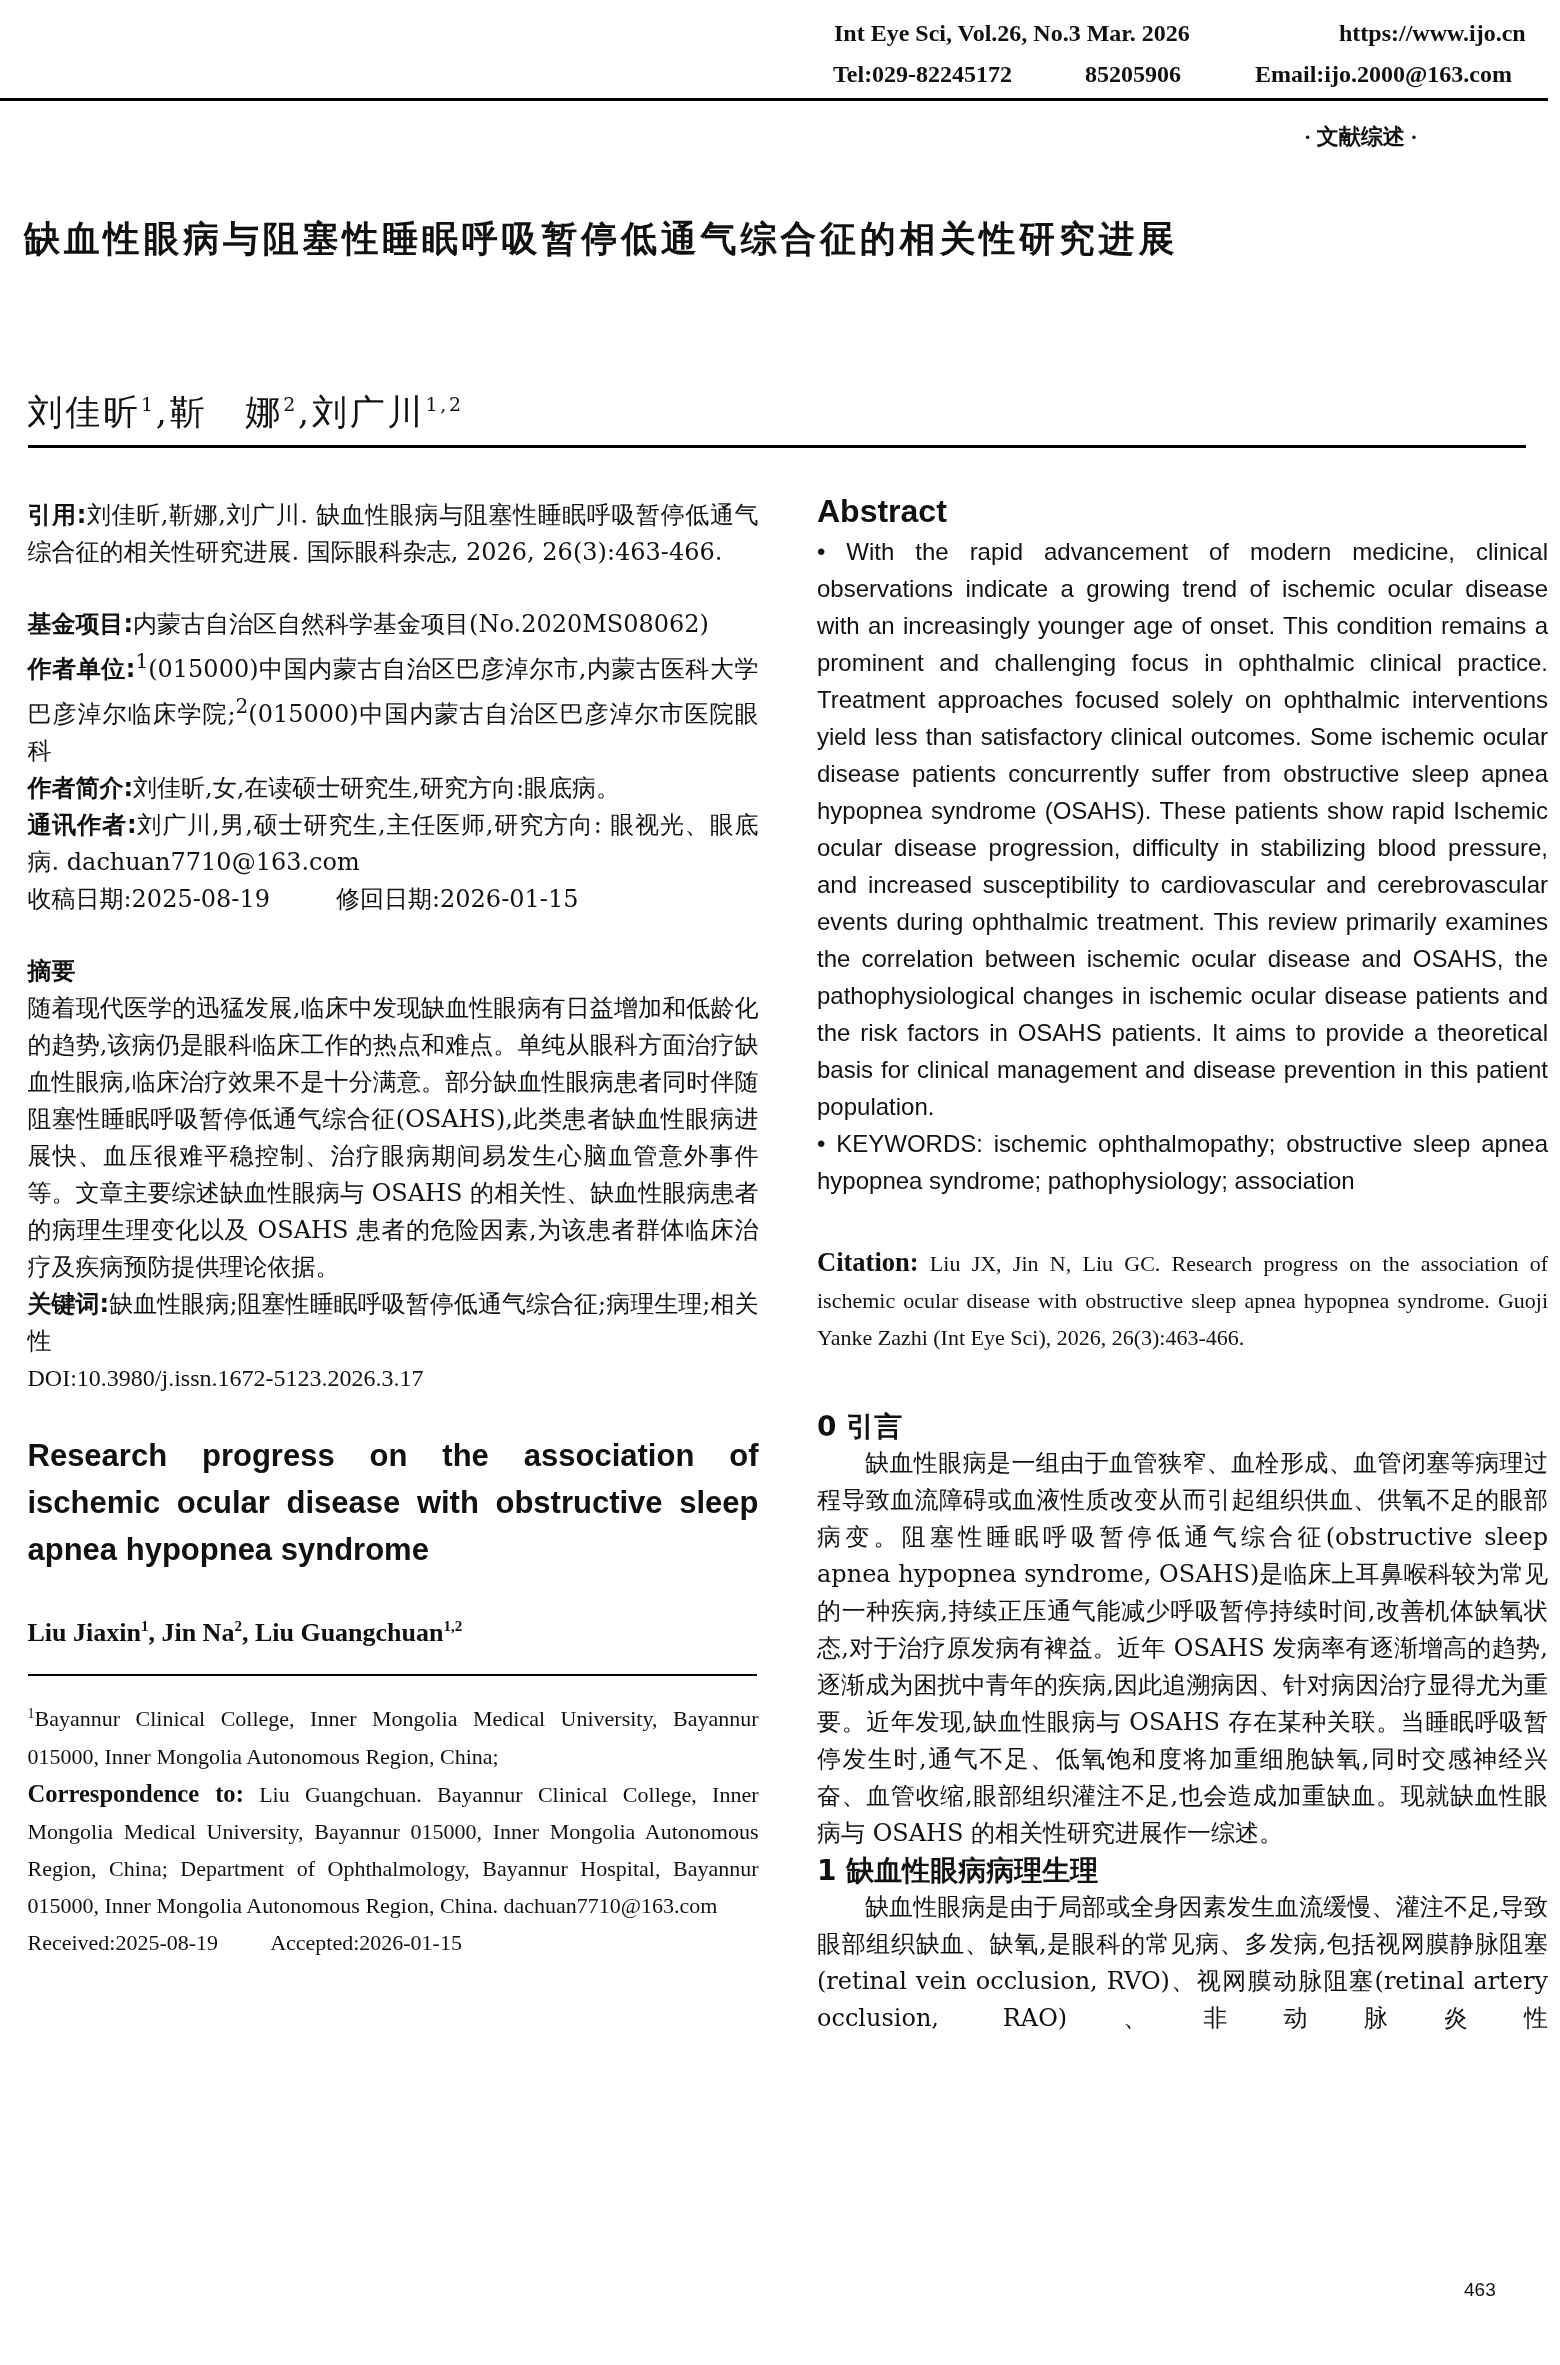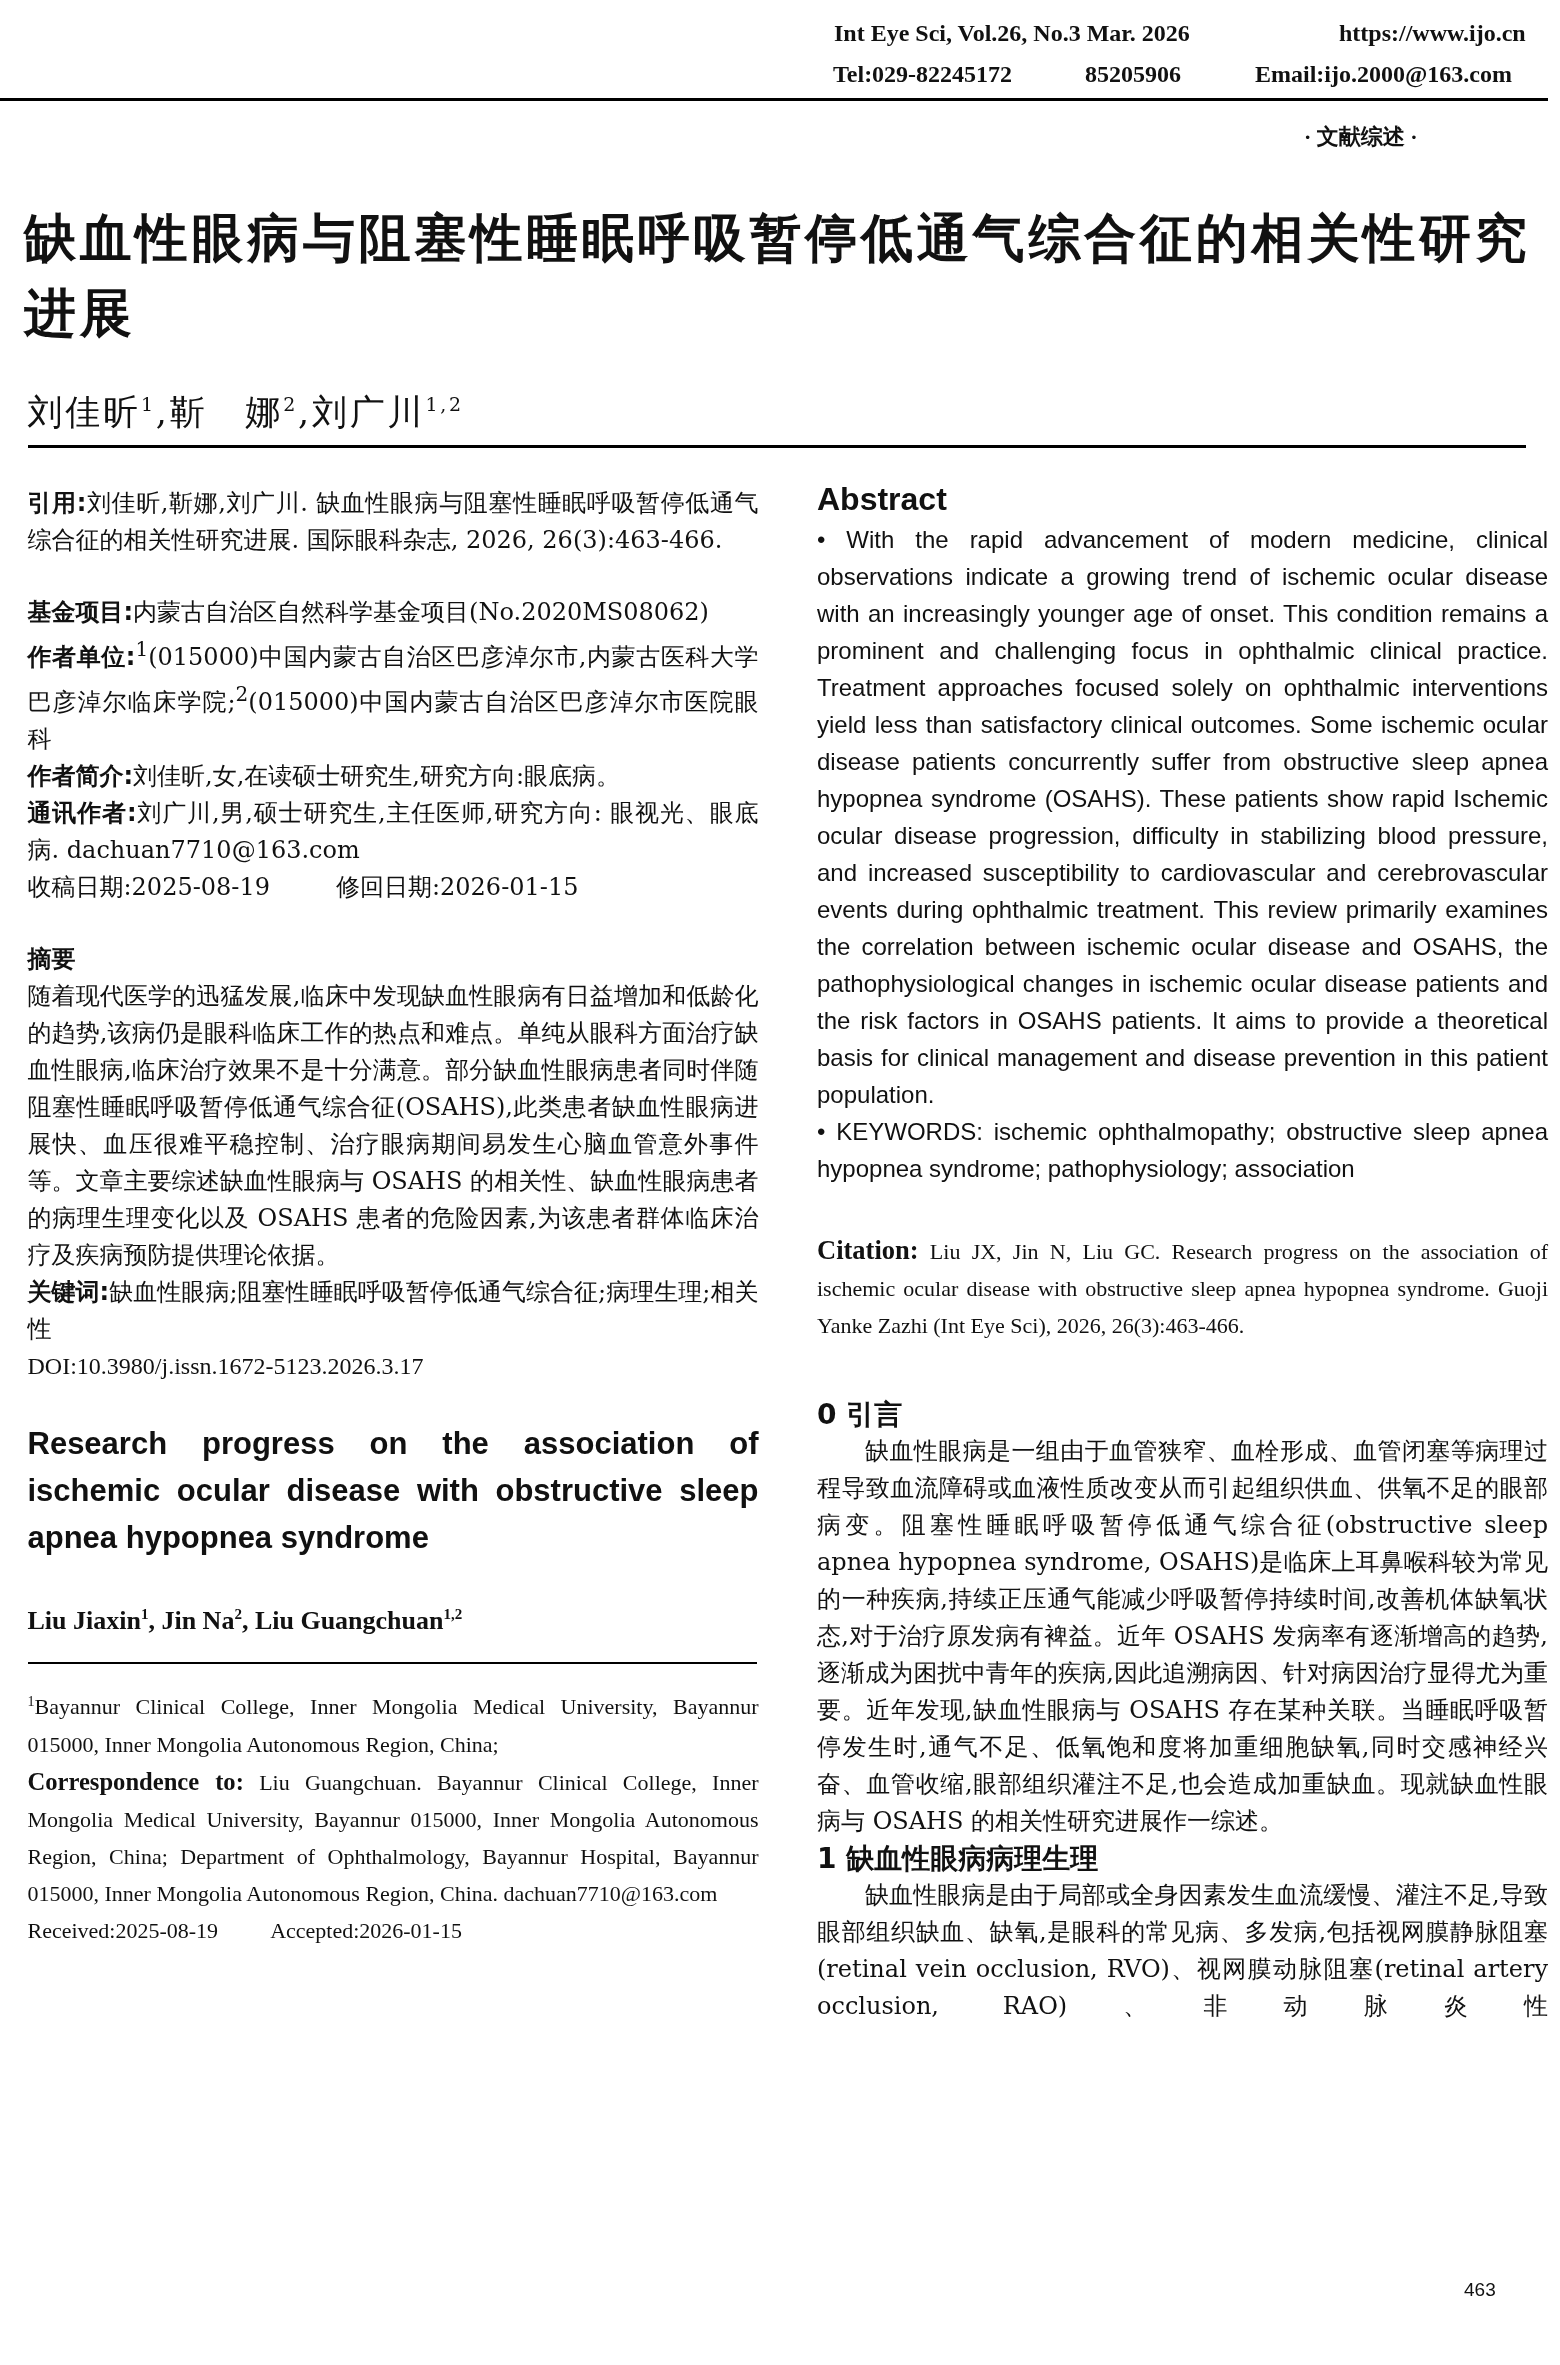--- a/index.html
+++ b/index.html
@@ -1,24 +1,24 @@
 <!DOCTYPE html>
 <html style="font-size:7.6px"><head>
 <meta charset="utf-8">
 <style>
   html, body { margin:0; padding:0; background:#ffffff; }
   body { width:1560px; height:2366px; position:relative; overflow:hidden; color:#111; font-family:"DejaVu Serif", serif; }
   .abs { position:absolute; }
   .hdr { font-family:"Liberation Serif", serif; font-weight:bold; font-size:24px; white-space:nowrap; }
   .rule { position:absolute; background:#000; }
   .section-tag { font-family:Liberation Serif, serif; font-weight:bold; font-size:22px; }
-  .title-cn { font-family:"DejaVu Sans", sans-serif; font-weight:bold; font-size:52px; line-height:75px; letter-spacing:3.8px; width:1529px; }
+  .title-cn { font-family:"DejaVu Sans", sans-serif; font-weight:bold; font-size:36px; line-height:75px; letter-spacing:3.8px; width:1529px; }
   .authors-cn { font-family:"DejaVu Serif", serif; font-size:35px; letter-spacing:2.8px; }
   .authors-cn sup { font-size:19px; }
-  .col { position:absolute; width:731px; }
+  .col { position:absolute; width:731px;margin-top:12px; }
   .cn { font-family:"DejaVu Serif", serif; font-size:24px; line-height:37px; text-align:justify; text-align-last:left; }
   .cn b { font-family:"DejaVu Sans", sans-serif; font-weight:bold; }
   .blk { margin:0; }
   .gap1 { height:35px; }
   .h-small { font-family:"DejaVu Sans", sans-serif; font-weight:bold; font-size:28px; line-height:37px; }
   .en-title { font-family:"Liberation Sans", sans-serif; font-weight:bold; font-size:31px; line-height:47px; text-align:justify; text-align-last:left; }
   .en-authors { font-family:"Liberation Serif", serif; font-weight:bold; font-size:26px; }
   .en-authors sup { font-size:15px; }
   .en-info { font-family:"Liberation Serif", serif; font-size:22px; line-height:37px; text-align:justify; text-align-last:left; }
   .en-info b { font-family:"Liberation Serif", serif; font-weight:bold; font-size:24.6px; }

